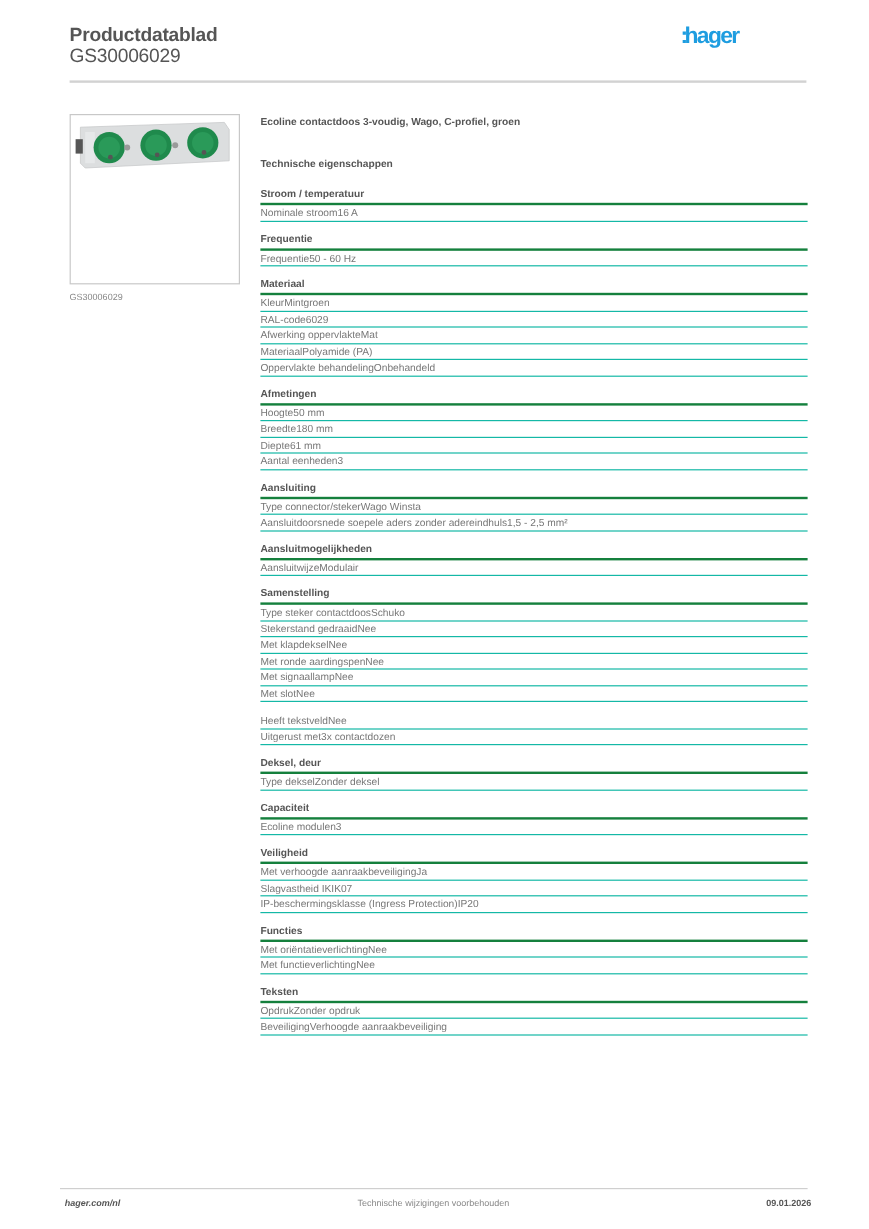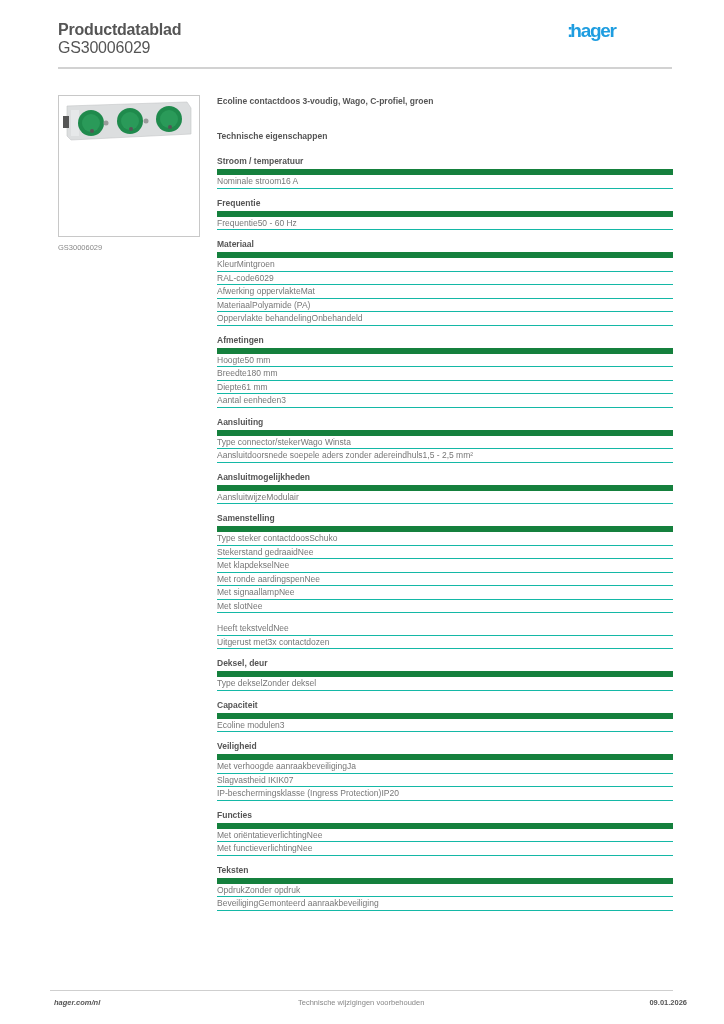--- a/index.html
+++ b/index.html
@@ -32,33 +32,33 @@
     position: absolute; left: 58px; top: 243px; font-size: 7.5px; color: #888;
   }
   .content {
     position: absolute; left: 217px; top: 96px; width: 456px;
   }
   .product-desc { font-size: 8.5px; font-weight: bold; color: #555; height: 35px; }
   .tech-heading { font-size: 8.5px; font-weight: bold; color: #555; height: 25px; }
   .section { margin-bottom: 9px; }
   .section-title {
     font-size: 8.5px; font-weight: bold; color: #555;
-    border-bottom: 6px solid #15803d; padding-bottom: 2px; line-height: 11px;
+    border-bottom: 2px solid #15803d; padding-bottom: 2px; line-height: 11px;
   }
   .row {
     display: flex; justify-content: flex-start;
     font-size: 8.5px; color: #777; line-height: 12.5px; height: 13.5px;
     border-bottom: 1px solid #14b8a6; box-sizing: border-box;
   }
   .footer-rule {
     position: absolute; left: 50px; top: 990px; width: 623px; height: 1px; background: #cfcfcf;
   }
   .footer-left { position: absolute; left: 54px; top: 998px; font-size: 7.5px; font-weight: bold; color: #555; font-style: italic; }
   .footer-center { position: absolute; left: 298px; top: 998px; font-size: 7.5px; color: #888; }
-  .footer-right { position: absolute; right: 37px; top: 998px; font-size: 7.5px; font-weight: bold; color: #555; }
+  .footer-right { position: absolute; right: 48px; top: 998px; font-size: 7.5px; font-weight: bold; color: #555; }
 </style>
 </head>
 <body>
 
 <div>
   <div class="header-title">Productdatablad</div>
   <div class="header-code">GS30006029</div>
   <div class="logo"><span class="colon">:</span><span>hager</span></div>
   <div class="header-rule"></div>
 </div>
@@ -239,21 +239,21 @@
         </div>
       </div>
       <div class="section">
         <div class="section-title">Teksten</div>
         <div class="row">
           <span>Opdruk</span>
           <span>Zonder opdruk</span>
         </div>
         <div class="row">
           <span>Beveiliging</span>
-          <span>Gemonteerd aanraakbeveiliging</span>
+          <span>Verhoogde aanraakbeveiliging</span>
         </div>
       </div>
     </div>
 </div>
 
 <div class="footer-rule"></div>
 <div class="footer-left">hager.com/nl</div>
 <div class="footer-center">Technische wijzigingen voorbehouden</div>
 <div class="footer-right">09.01.2026</div>
 

